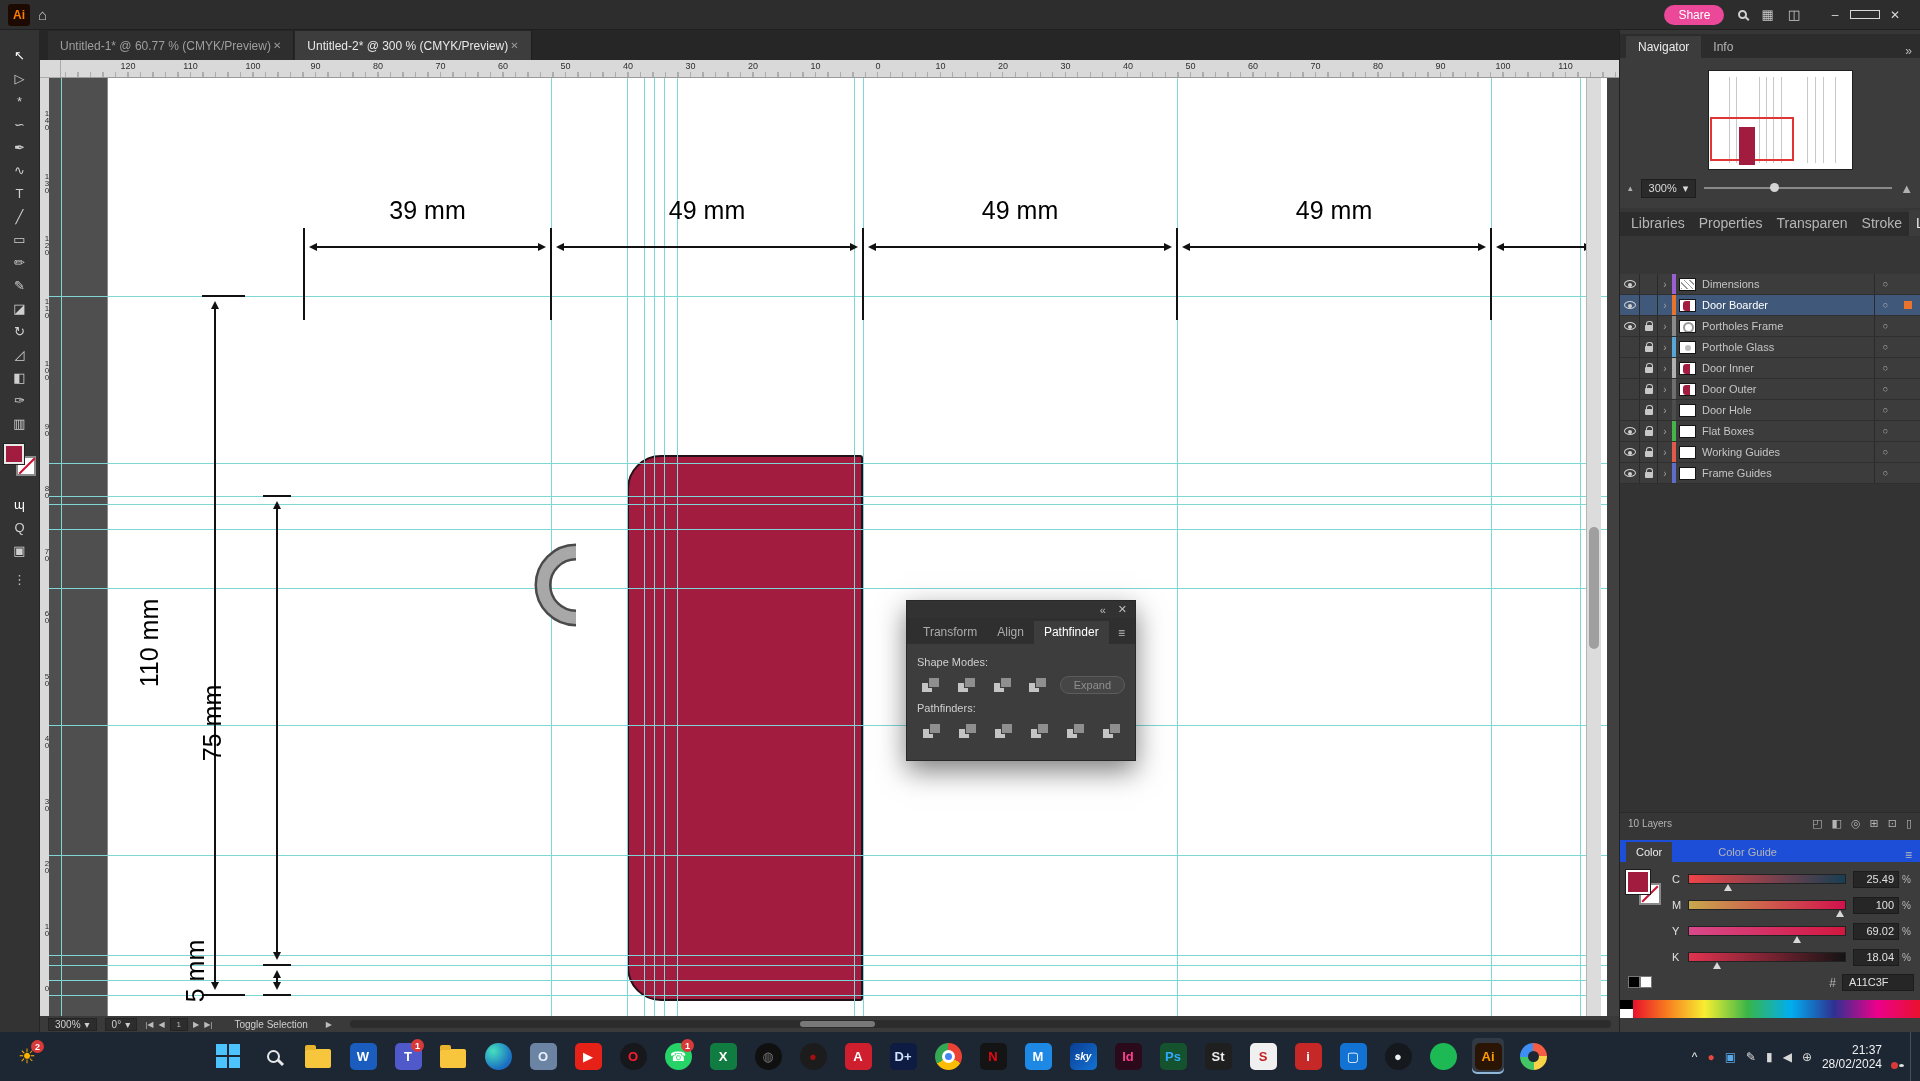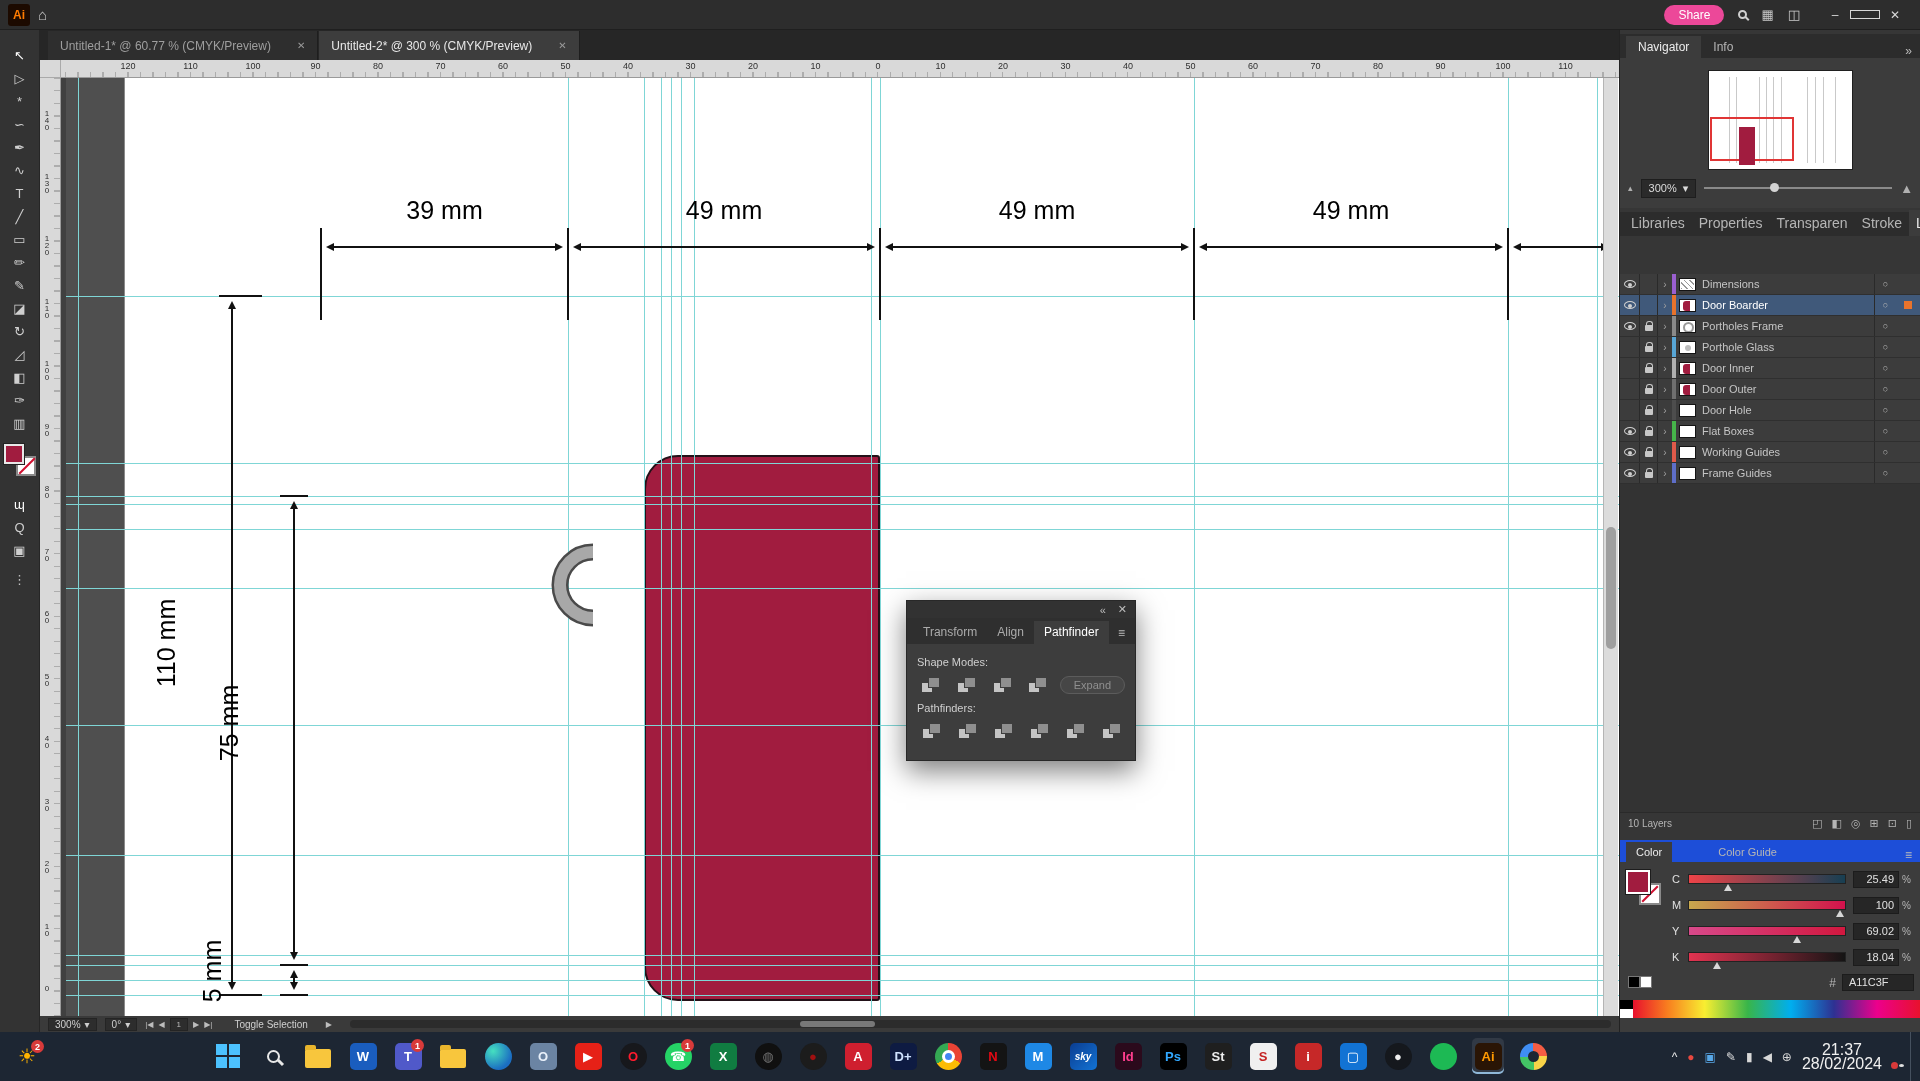--- a/index.html
+++ b/index.html
@@ -32,35 +32,35 @@
   .tool:first-child{color:#fff;}
   #swatches{position:relative;width:34px;height:46px;margin:8px 0 4px 0;}
   .sw-stroke{position:absolute;left:13px;top:13px;width:20px;height:20px;background:#fff;border:2px solid #8a8a8a;}
   .sw-stroke::after{content:'';position:absolute;left:-2px;top:7px;width:22px;height:2px;background:#d01030;transform:rotate(-45deg);}
   .sw-fill{position:absolute;left:1px;top:1px;width:20px;height:20px;border:2px solid #e8e8e8;outline:1px solid #222;z-index:2;}
   .tool-dots{margin-top:10px;color:#bdbdbd;font-size:13px;}
 
   
   #tabbar{position:absolute;left:40px;top:30px;width:1579px;height:30px;background:#262626;
           display:flex;align-items:flex-end;padding-left:8px;z-index:30;}
-  .doc-tab{height:29px;display:flex;align-items:center;gap:26px;background:#2e2e2e;color:#9e9e9e;
+  .doc-tab{height:29px;display:flex;align-items:center;gap:2px;background:#2e2e2e;color:#9e9e9e;
            padding:0 12px;margin-right:1px;font-size:12px;border-right:1px solid #1e1e1e;}
   .doc-tab.active{background:#3d3d3d;color:#e8e8e8;}
   .tab-close{color:#9a9a9a;font-size:10px;}
 
   
   #canvas-area{position:absolute;left:40px;top:60px;width:1579px;height:956px;background:#404040;}
   #ruler-corner{position:absolute;left:0;top:0;width:21px;height:18px;background:#d9d9d9;border-right:1px solid #aaa;border-bottom:1px solid #aaa;}
   #ruler-top{position:absolute;left:21px;top:0;width:1558px;height:18px;background:#d9d9d9;border-bottom:1px solid #9a9a9a;overflow:hidden;
              background-image:repeating-linear-gradient(90deg,#adadad 0 1px,transparent 1px 12.5px);background-position:4px 12px;background-size:100% 6px;background-repeat:repeat-x;}
   .rt-num{position:absolute;top:1px;width:26px;text-align:center;font-size:9px;color:#2e2e2e;}
   #ruler-left{position:absolute;left:0;top:18px;width:21px;height:938px;background:#d9d9d9;border-right:1px solid #9a9a9a;overflow:hidden;
               background-image:repeating-linear-gradient(180deg,#adadad 0 1px,transparent 1px 12.5px);background-position:14px 0;background-size:6px 100%;background-repeat:repeat-y;}
   .rl-num{position:absolute;left:0;width:14px;text-align:center;font-size:8px;line-height:7px;color:#2e2e2e;white-space:pre-line;}
-  #canvas{position:absolute;left:26px;top:18px;width:1558px;height:938px;background:#fff;overflow:hidden;}
+  #canvas{position:absolute;left:9px;top:18px;width:1558px;height:938px;background:#fff;overflow:hidden;}
   #pasteboard{position:absolute;left:0;top:0;width:58px;height:938px;background:#4f4f4f;}
   #artboard-edge{position:absolute;left:58px;top:0;width:1px;height:938px;background:#8a8a8a;}
   .guide-v{position:absolute;top:0;width:1px;height:938px;background:#7fd6d6;}
   .guide-h{position:absolute;left:0;width:1558px;height:1px;background:#7fd6d6;}
   #door{position:absolute;left:578px;top:377px;width:236px;height:546px;
         border-radius:34px 3px 3px 34px;border:2px solid #231219;}
   .tick-v{position:absolute;width:2px;background:#111;}
   .tick-h{position:absolute;height:2px;background:#111;}
   .dim-h{position:absolute;height:0;border-top:2px solid #111;}
   .dim-h::before{content:'';position:absolute;left:-7px;top:-5px;width:0;height:0;
@@ -207,21 +207,21 @@
   .chrome-i::after{content:'';position:absolute;inset:7px;background:#4285f4;border:3px solid #fff;border-radius:50%;}
   .photos-i{width:27px;height:27px;border-radius:50%;
             background:conic-gradient(#f45c43 0 25%,#f8d348 25% 50%,#43c465 50% 75%,#3f8ef4 75% 100%);}
   .photos-i{position:relative;} .photos-i::after{content:'';position:absolute;inset:8px;background:#1d2633;border-radius:50%;}
   .sky-i{width:27px;height:27px;border-radius:5px;background:linear-gradient(135deg,#0b3d91,#1273d4);color:#fff;
          font-style:italic;font-weight:bold;font-size:10px;display:flex;align-items:center;justify-content:center;}
   .tb-mag{width:13px;height:13px;border:2.5px solid #e8e8e8;border-radius:50%;position:relative;}
   .tb-mag::after{content:'';position:absolute;width:3px;height:7px;background:#e8e8e8;right:-4px;bottom:-5px;transform:rotate(-45deg);}
   #tb-right{position:absolute;right:6px;top:0;height:49px;display:flex;align-items:center;gap:10px;}
   .tray-glyph{font-size:12px;}
-  #clock{text-align:center;font-size:16px;color:#f0f0f0;line-height:14px;}
+  #clock{text-align:right;font-size:12px;color:#f0f0f0;line-height:14px;}
   .bell{position:relative;width:11px;height:10px;background:#e0e0e0;border-radius:6px 6px 1px 1px;margin:0 4px;}
   .bell::after{content:'';position:absolute;left:3px;bottom:-3px;width:5px;height:3px;background:#e0e0e0;border-radius:50%;}
   .bell-dot{position:absolute;right:2px;top:12px;width:7px;height:7px;background:#d83a3a;border-radius:50%;}
   #desktop-sliver{width:4px;height:49px;border-left:1px solid #45505e;}
 </style>
 </head>
 <body>
 
 <div id="app">
 
@@ -863,21 +863,21 @@
         <div class="tb-item">
           <span class="tile" style="background: rgb(30, 136, 229); color: rgb(255, 255, 255);">M</span>
         </div>
         <div class="tb-item">
           <span class="sky-i">sky</span>
         </div>
         <div class="tb-item">
           <span class="tile" style="background: rgb(43, 10, 28); color: rgb(255, 62, 142);">Id</span>
         </div>
         <div class="tb-item">
-          <span class="tile" style="background: #000000; color: rgb(49, 168, 255);">Ps</span>
+          <span class="tile" style="background: #14532d; color: rgb(49, 168, 255);">Ps</span>
         </div>
         <div class="tb-item">
           <span class="tile" style="background: rgb(31, 31, 31); color: rgb(238, 238, 238);">St</span>
         </div>
         <div class="tb-item">
           <span class="tile" style="background: rgb(240, 240, 240); color: rgb(196, 34, 34);">S</span>
         </div>
         <div class="tb-item">
           <span class="tile" style="background: rgb(198, 40, 40); color: rgb(255, 255, 255);">i</span>
         </div>

